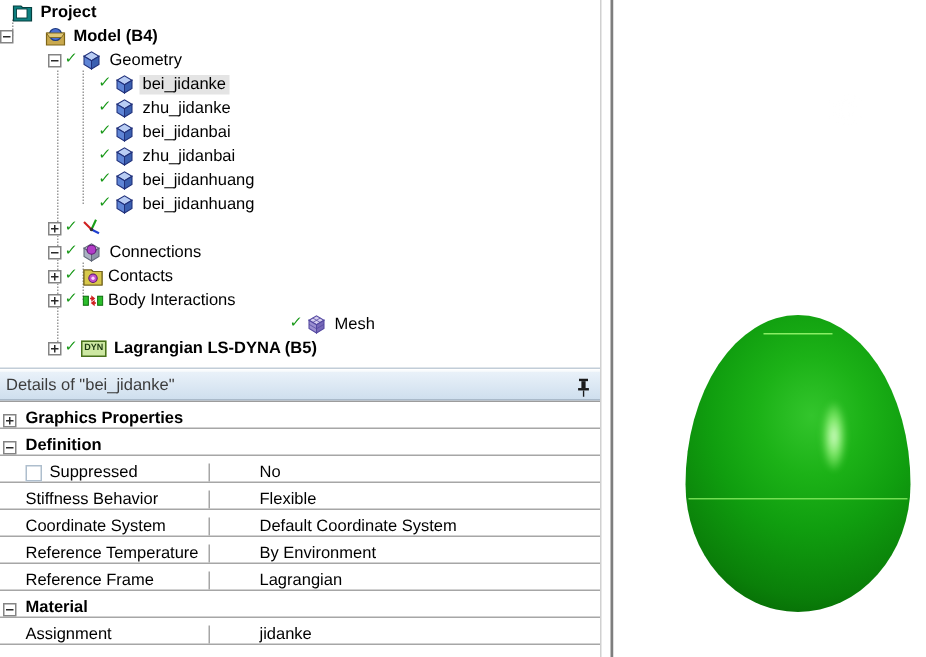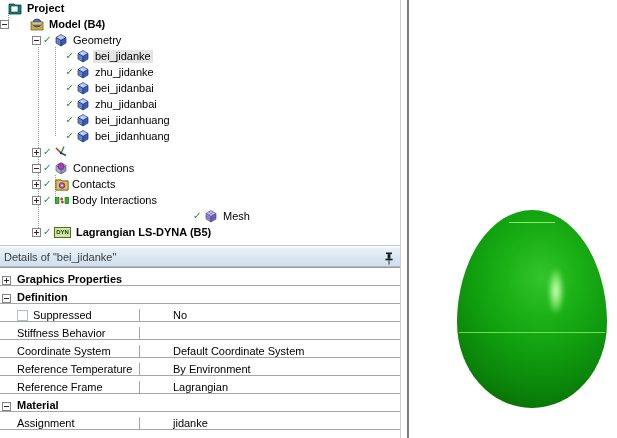--- a/index.html
+++ b/index.html
@@ -296,20 +296,21 @@
         <span class="d-lbl">
           <span class="chk"></span>
           <span>Suppressed</span>
         </span>
         <span class="d-val">No</span>
       </div>
 
       <div class="d-row">
         <span class="d-exp-col"></span>
         <span class="d-lbl">Stiffness Behavior</span>
+        <span class="d-val">Flexible</span>
       </div>
 
       <div class="d-row">
         <span class="d-exp-col"></span>
         <span class="d-lbl">Coordinate System</span>
         <span class="d-val">Default Coordinate System</span>
       </div>
 
       <div class="d-row">
         <span class="d-exp-col"></span>

